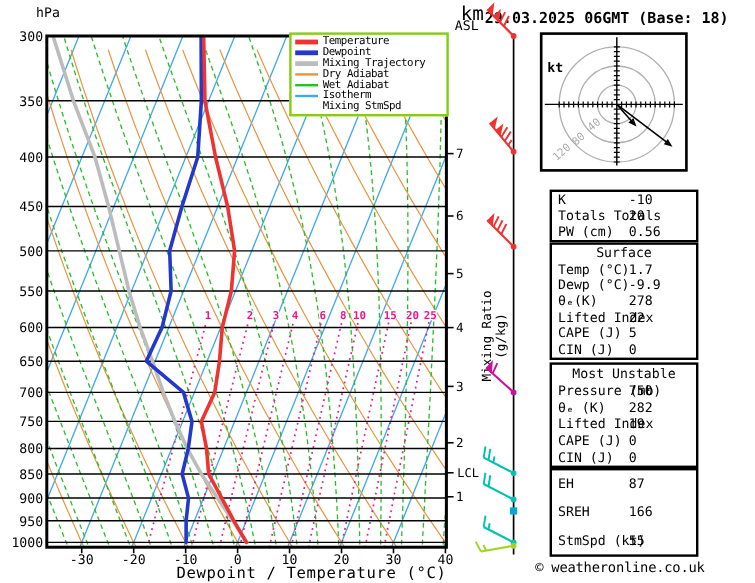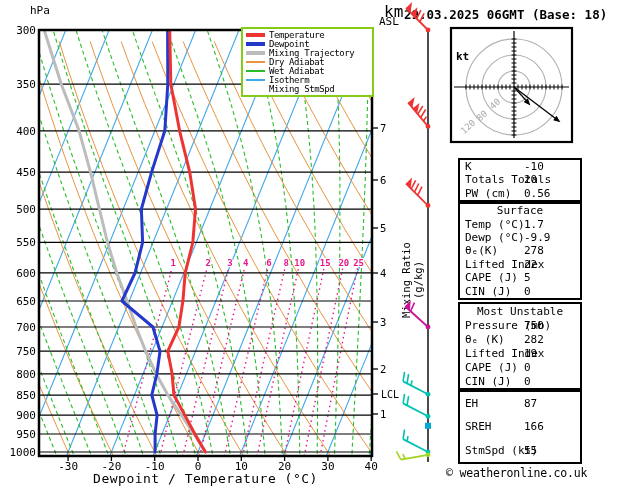--- a/index.html
+++ b/index.html
@@ -4,21 +4,21 @@
 <style>
   html,body{margin:0;padding:0;background:#fff;}
   .stage{position:relative;width:629px;height:486px;background:#fff;overflow:hidden;
          font-family:"DejaVu Sans Mono","DejaVu Sans",monospace;color:#000;}
   .abs{position:absolute;}
   #title{left:54px;top:7px;font-size:12.5px;font-weight:bold;letter-spacing:.5px;z-index:1;white-space:pre;}
   #datetime{left:404px;top:7px;font-size:12.5px;font-weight:bold;z-index:1;white-space:pre;}
   #hpa-label{left:30px;top:4px;font-size:11px;z-index:1;}
   #km-label{left:384px;top:2px;font-size:16px;z-index:1;}
   #asl-label{left:379px;top:15px;font-size:11px;z-index:1;}
-  #xaxis-title{left:39px;top:471px;width:333px;text-align:center;font-size:13px;z-index:1;letter-spacing:.5px;}
+  #xaxis-title{left:39px;top:471px;width:333px;text-align:right;font-size:13px;z-index:1;letter-spacing:.5px;}
   #mr-label{left:352px;top:268px;width:120px;font-size:10.5px;transform:rotate(-90deg);transform-origin:center;z-index:1;text-align:center;}
   #kt-label{left:456px;top:31px;font-size:11px;font-weight:bold;z-index:4;margin-top:19px;}
   #copyright{left:446px;top:466px;font-size:11.5px;font-weight:normal;z-index:3;letter-spacing:-0.2px;}
   svg#plot{position:absolute;left:0;top:0;z-index:2;}
   #legend{left:241px;top:27px;width:129px;height:64px;border:2px solid #84cc16;background:#fff;z-index:3;
           display:flex;flex-direction:column;justify-content:space-around;padding:1px 0;}
   .lrow{display:flex;align-items:center;height:8px;}
   .lswatch{width:19px;margin:0 4px 0 3px;flex:none;}
   .lswatch.thick{height:4px;}
   .lswatch.thin{height:2px;}

